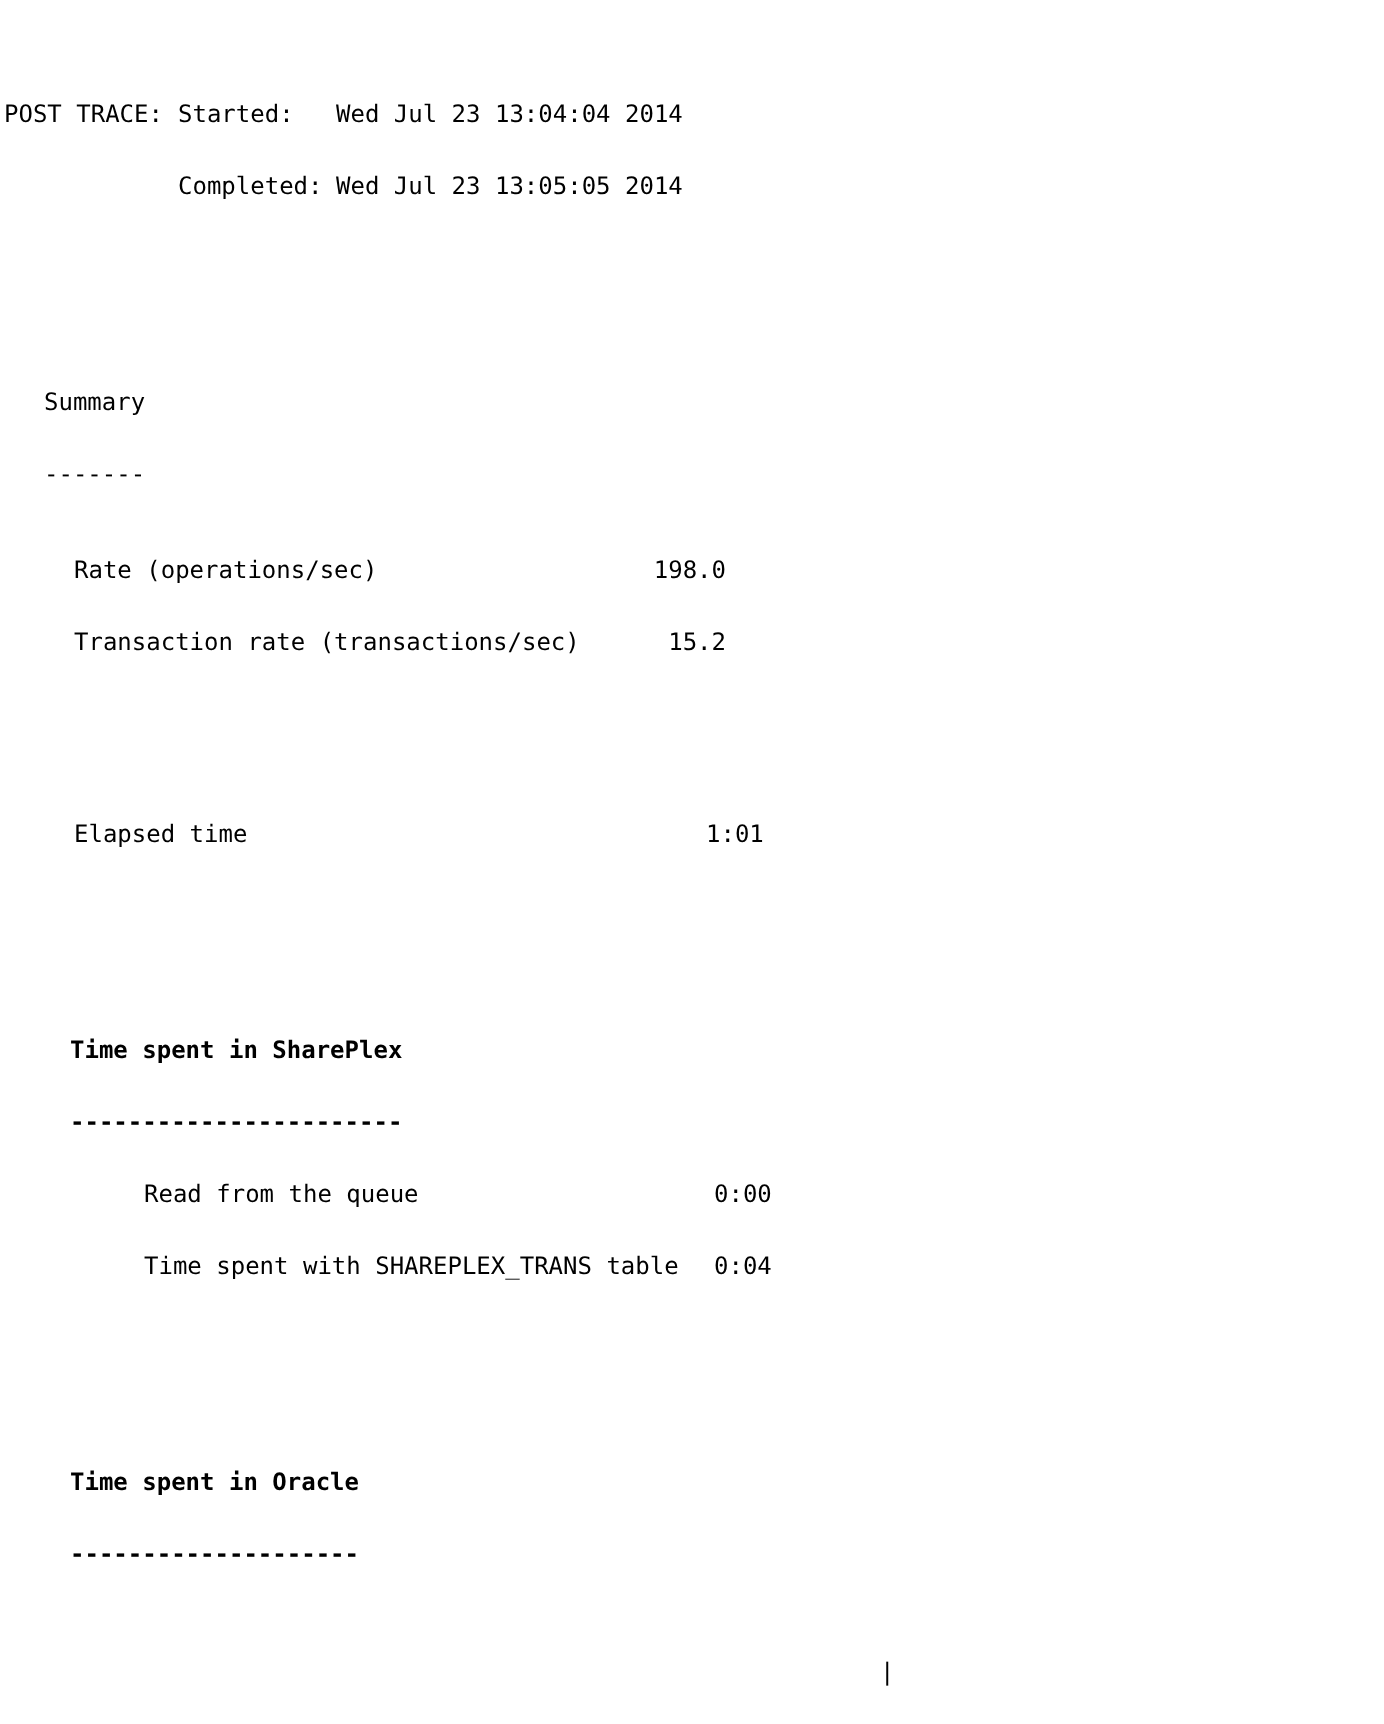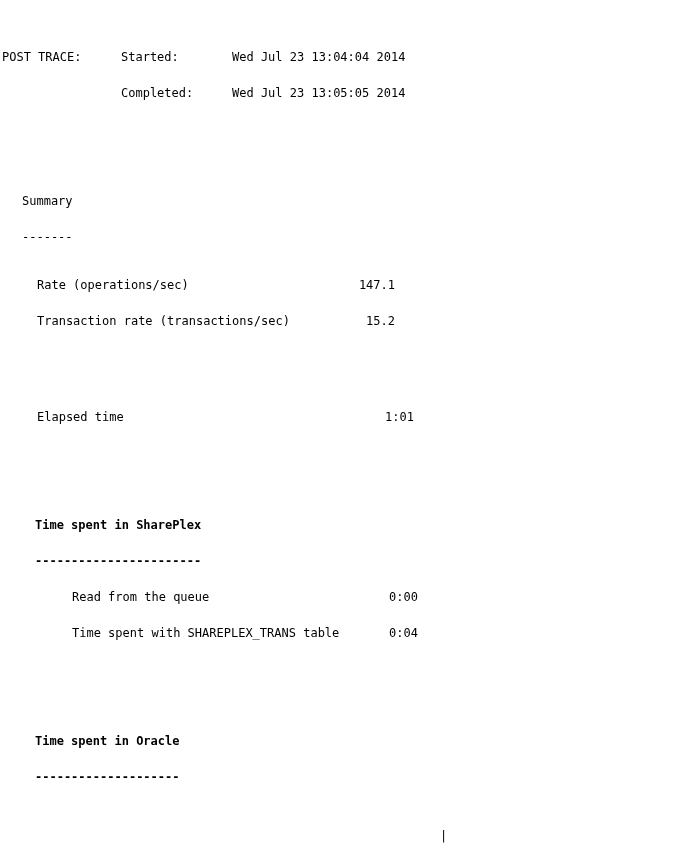--- a/index.html
+++ b/index.html
@@ -11,21 +11,21 @@
     color: #000000;
     font-family: "DejaVu Sans Mono", "Liberation Mono", monospace;
     font-size: 12px;
     line-height: 12px;
     padding-top: 3px;
     padding-left: 2px;
     box-sizing: border-box;
     white-space: pre;
     overflow: hidden;
   }
-  .row { display: flex; height: 12px; align-items: flex-start; gap: 32px; }
+  .row { display: flex; height: 12px; align-items: flex-start; }
   .c { flex: none; display: block; overflow: visible; }
   .blank { height: 12px; }
 
   
   .h-title { width: 87px; }
   .h-key { width: 79px; }
   .h-indent { width: 87px; }
 
   
   .sec-title { margin-left: 20px; }
@@ -70,21 +70,21 @@
   
   <div class="row">
     <span class="c sec-title">Summary</span>
   </div>
   <div class="row">
     <span class="c sec-title">-------</span>
   </div>
 
   <div class="row">
     <span class="c s-label">Rate (operations/sec)</span>
-    <span class="c s-val">147.1</span>
+    <span class="c s-val">198.0</span>
   </div>
   <div class="row">
     <span class="c s-label">Transaction rate (transactions/sec)</span>
     <span class="c s-val">15.2</span>
   </div>
 
   <div class="blank"></div>
 
   <div class="row">
     <span class="c e-label">Elapsed time</span>

